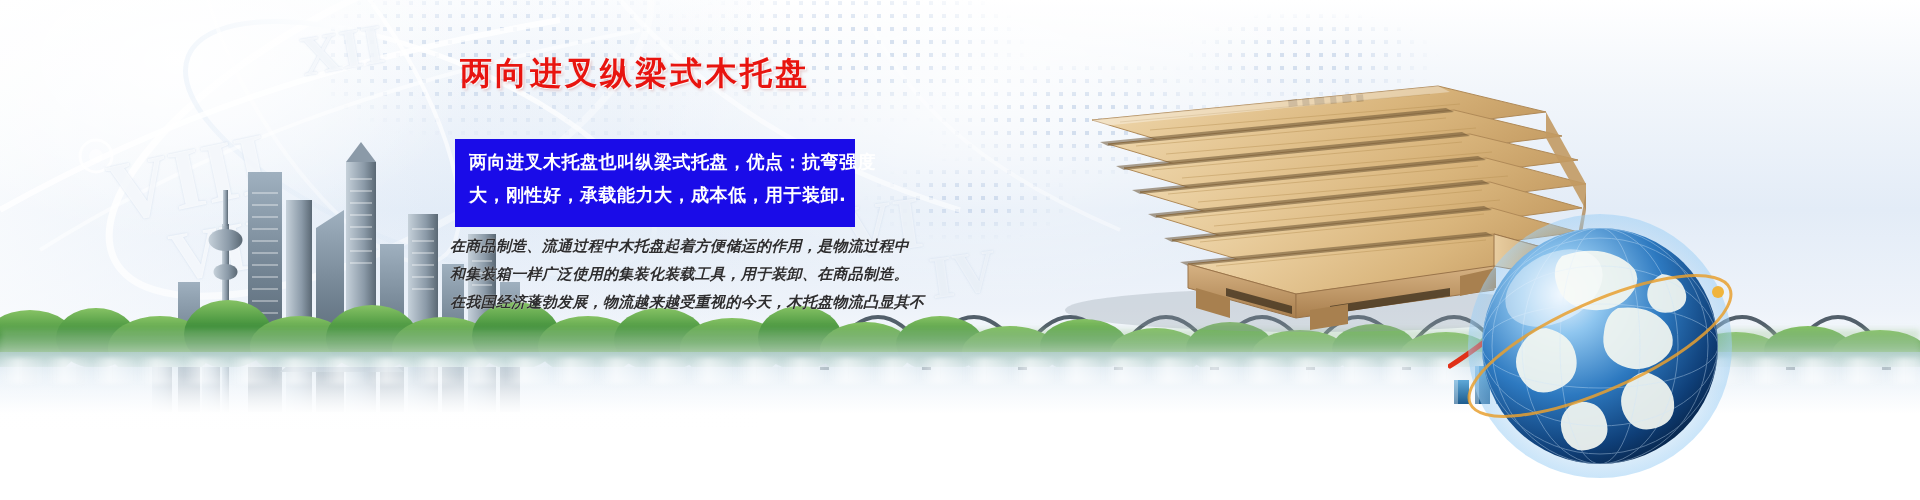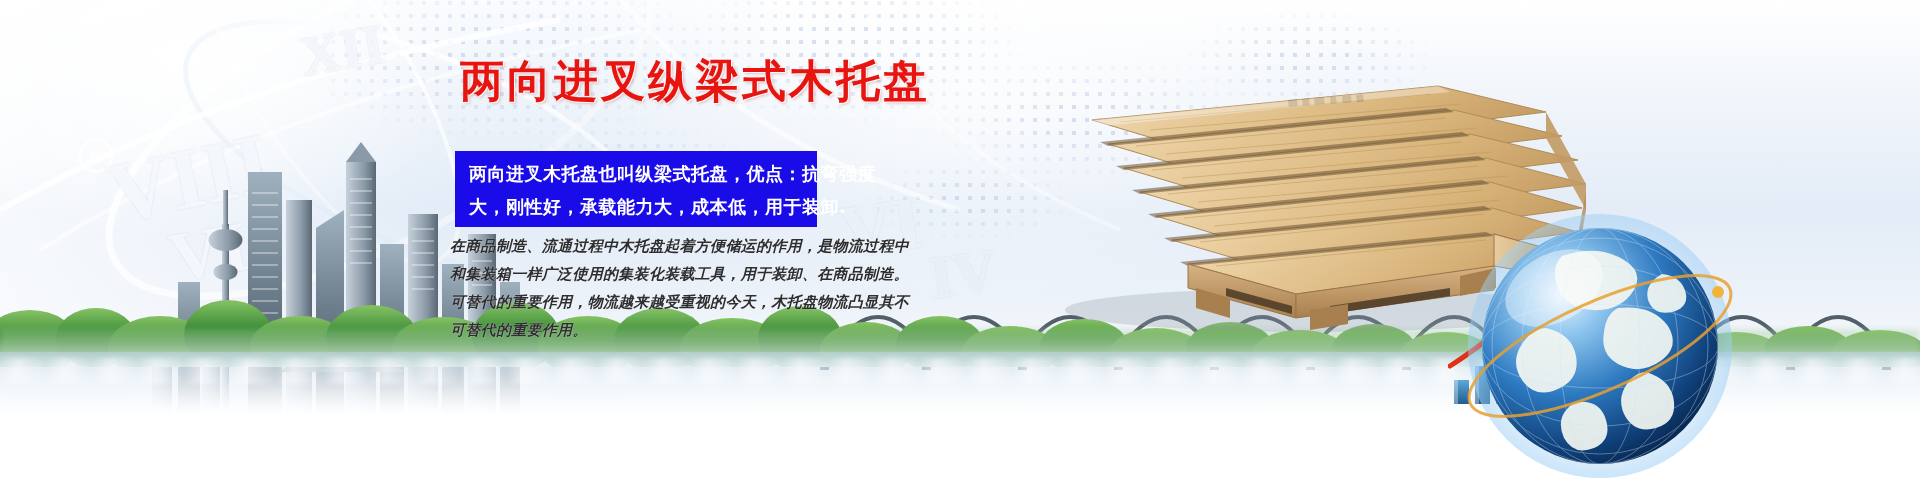--- a/index.html
+++ b/index.html
@@ -132,31 +132,30 @@
   }
   .chart-wrap{
     position:absolute; left:1448px; top:296px;
     width:140px; height:110px;
   }
 
   
   .title{
     position:absolute; left:460px; top:52px;
     font-family:Liberation Mono, monospace;
-    font-size:44px; font-weight:700; letter-spacing:3px;
+    font-size:32px; font-weight:700; letter-spacing:3px;
     color:#e8140f;
     text-shadow:1px 1px 0 rgba(255,255,255,.85), 2px 2px 3px rgba(160,40,40,.25);
     white-space:nowrap;
   }
   .bluebox{
     position:absolute; left:455px; top:139px;
-    width:362px; min-height:72px;
+    width:400px; min-height:72px;
     background:#1a0ce8;
-    padding:6px 10px 4px 14px;
-    margin-top:12px;
+    padding:6px 10px 16px 14px;
   }
   .bluebox p{
     color:#ffffff;
     font-family:"DejaVu Sans","Liberation Sans",sans-serif;
     font-size:18px; font-weight:700; line-height:33px;
     letter-spacing:.5px;
     white-space:nowrap;
   }
   .body-text{
     position:absolute; left:450px; top:232px;
@@ -530,17 +529,16 @@
   <div class="title">两向进叉纵梁式木托盘</div>
 
   <div class="bluebox">
     <p>两向进叉木托盘也叫纵梁式托盘，优点：抗弯强度</p>
     <p>大，刚性好，承载能力大，成本低，用于装卸.</p>
   </div>
 
   <div class="body-text">
     <p class="indent">在商品制造、流通过程中木托盘起着方便储运的作用，是物流过程中</p>
     <p>和集装箱一样广泛使用的集装化装载工具，用于装卸、在商品制造。</p>
-    <p>可替代的重要作用，物流越来越受重视的今天，木托盘物流凸显其不</p>
-    <p>可替代的重要作用。</p>
+    <p>在我国经济蓬勃发展，物流越来越受重视的今天，木托盘物流凸显其不</p>
   </div>
 
 </div>
 
 </body></html>

